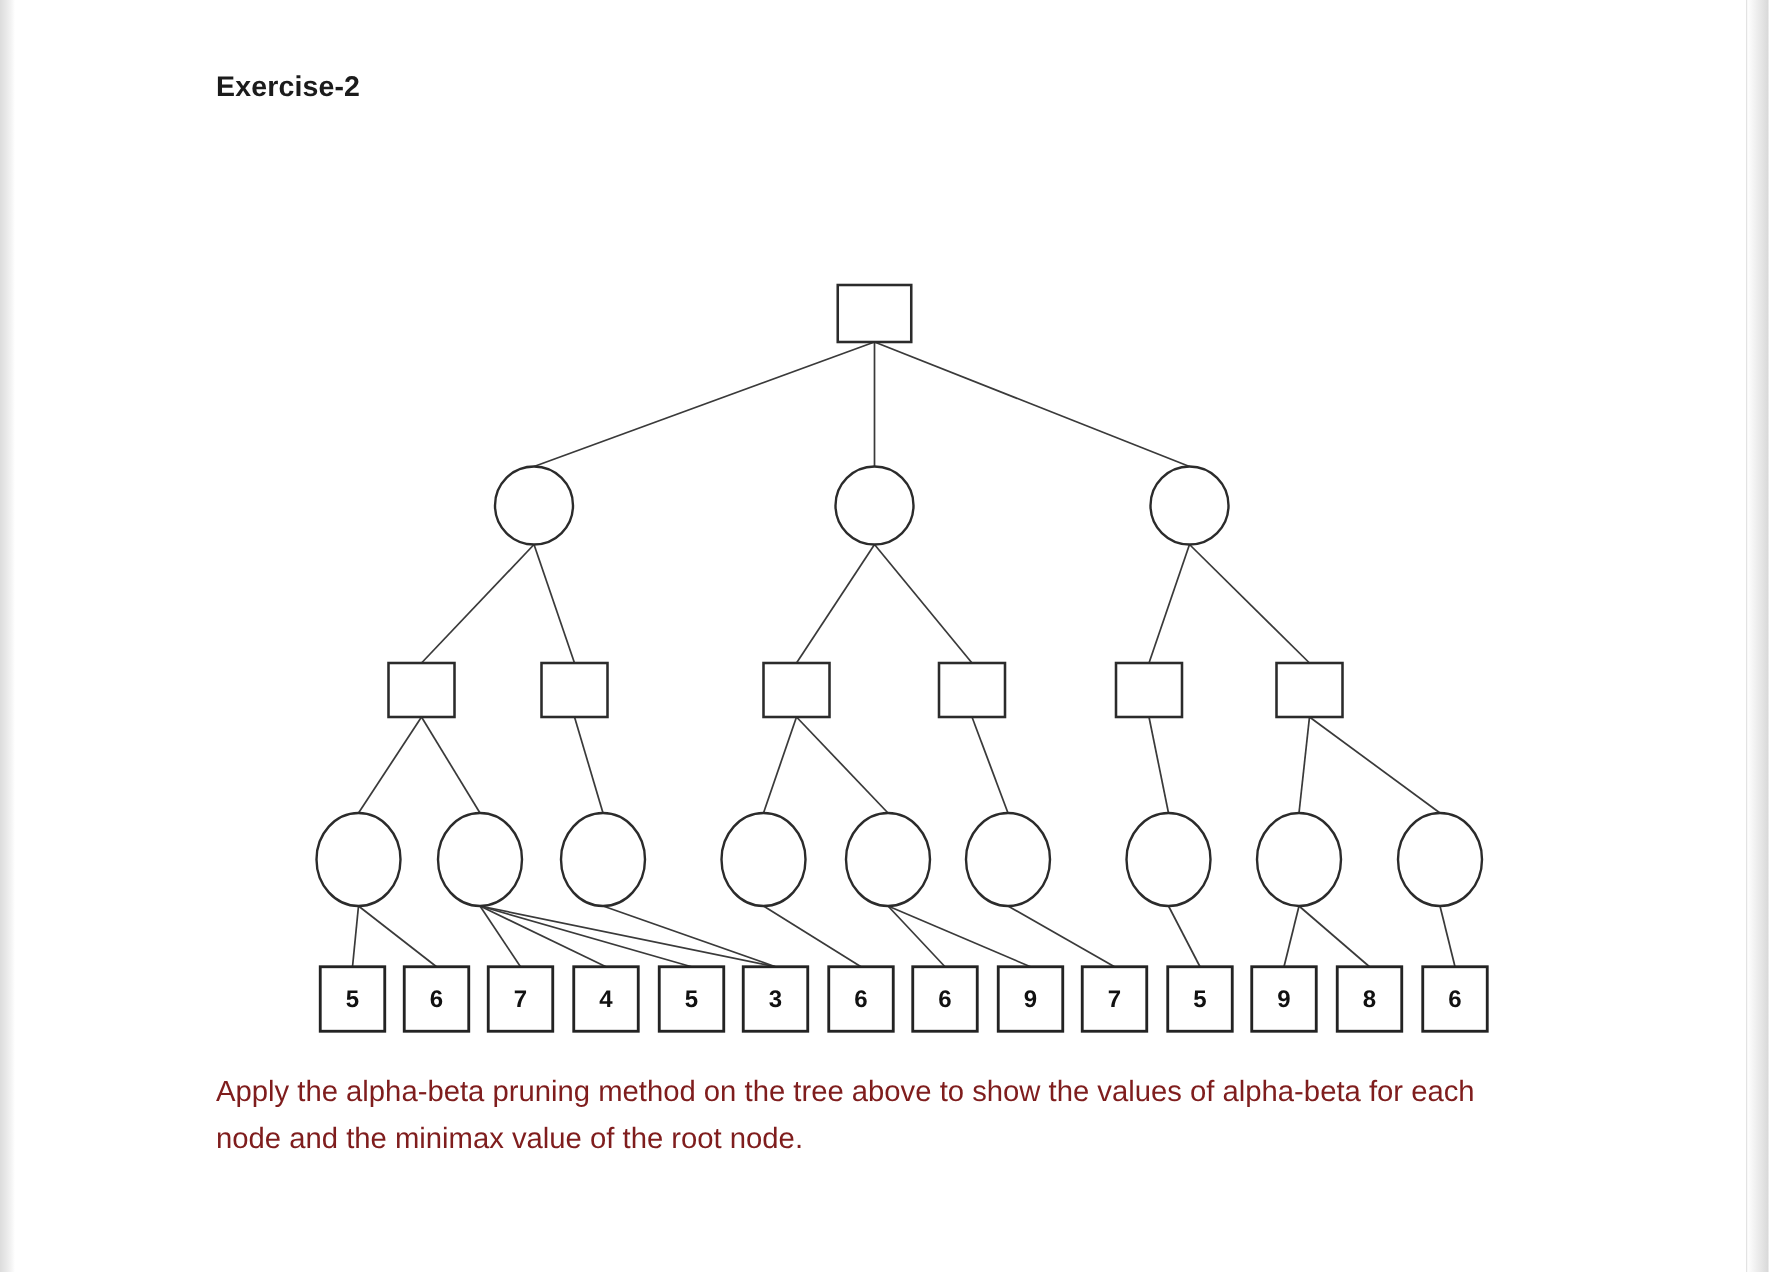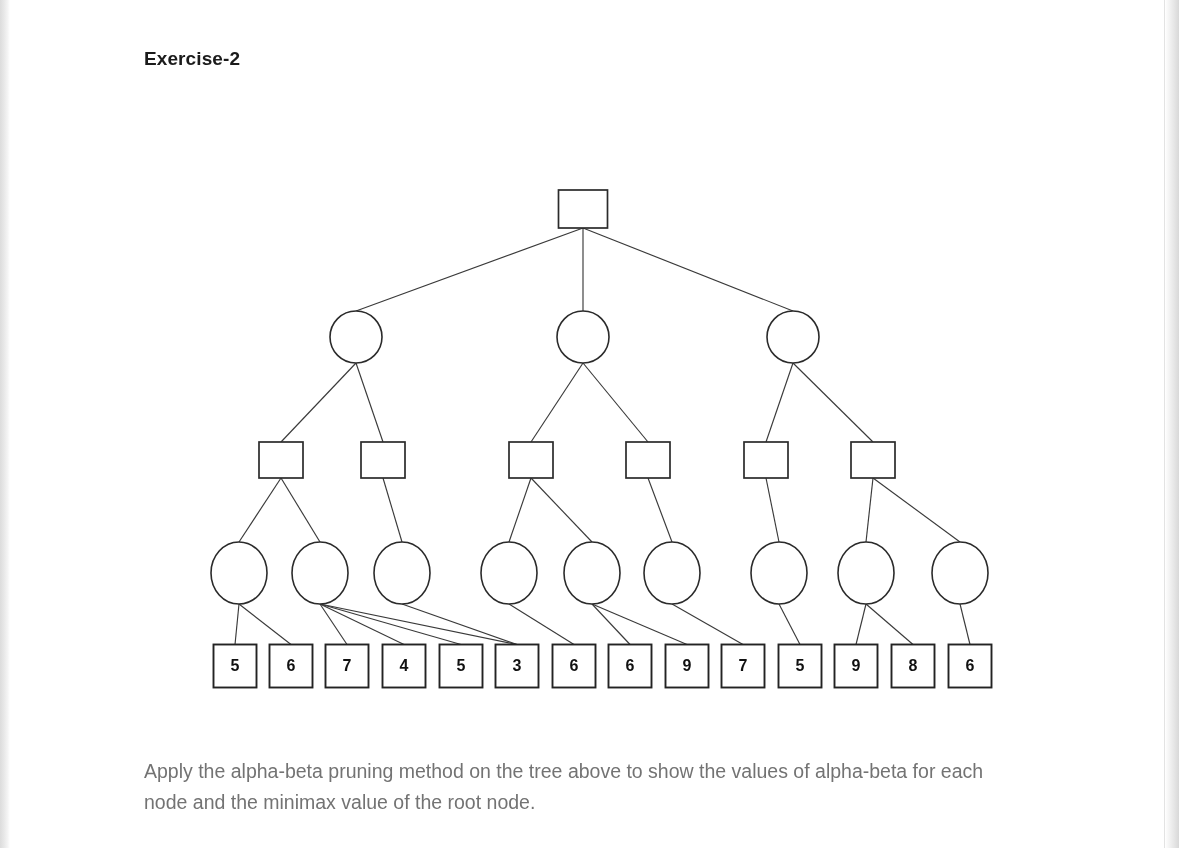--- a/index.html
+++ b/index.html
@@ -64,25 +64,25 @@
     top: 97px;
     width: 900px;
     font-size: 19.5px;
     line-height: 31px;
     color: #1f1f1f;
   }
 
   .closing-para {
     position: absolute;
     left: 144px;
-    top: 756px;
+    top: 713px;
     width: 880px;
     font-size: 19.5px;
     line-height: 31px;
-    color: #737373;
+    color: #7f1d1d;
   }
 
   #tree-svg {
     position: absolute;
     left: 0;
     top: 0;
   }
 
   .node-shape {
     fill: #ffffff;

